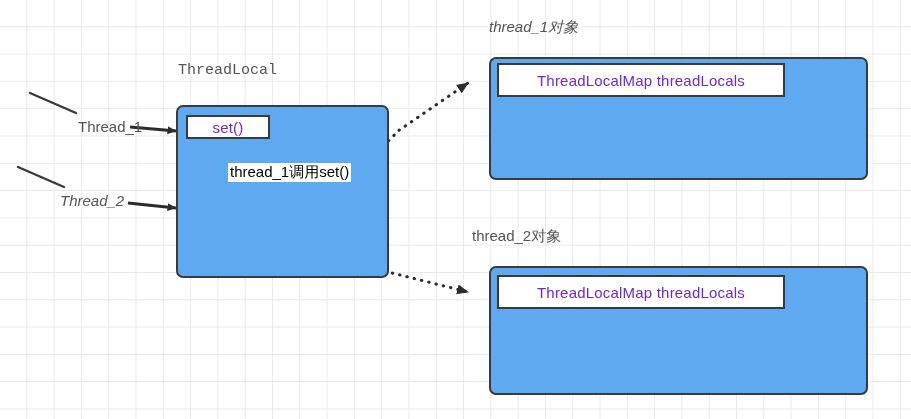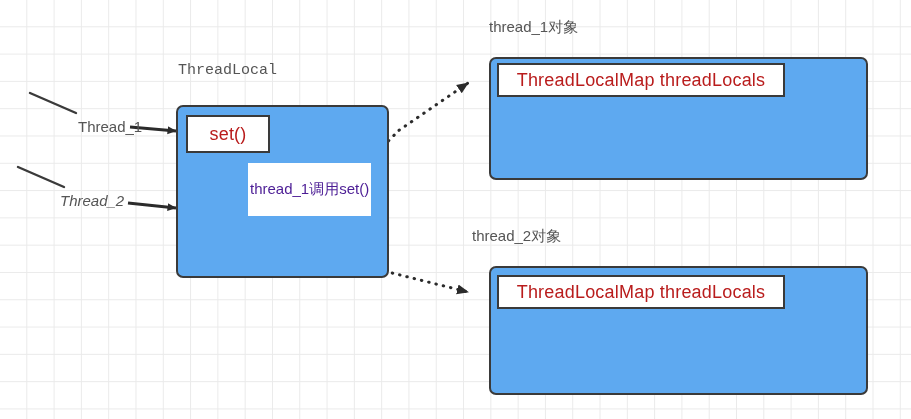--- a/index.html
+++ b/index.html
@@ -36,41 +36,40 @@
     box-sizing: border-box;
   }
   .box-white {
     position: absolute;
     background: #ffffff;
     border: 2.5px solid #3a3a3a;
     box-sizing: border-box;
     display: flex;
     align-items: center;
     justify-content: center;
-    color: #b91c1c;
-    font-size: 18px;
+    color: #6d28d9;
+    font-size: 15px;
     letter-spacing: 0.2px;
     white-space: nowrap;
   }
   .plain-label {
     position: absolute;
     color: #555555;
     font-size: 15px;
     white-space: nowrap;
     line-height: 1;
   }
   .edge-label {
     position: absolute;
-    color: #4c1d95;
+    color: #000000;
     font-size: 15px;
     background: #ffffff;
     white-space: nowrap;
     line-height: 1.25;
-    padding: 17px 2px;
-    margin-left: 20px;
+    padding: 0 2px;
   }
 </style>
 </head>
 <body>
 
 <div id="canvas">
 
   <svg class="svg-layer" viewBox="0 0 911 419">
     <defs>
       <marker id="arrowSolid" markerWidth="10" markerHeight="10" refX="8.5" refY="4" orient="auto" markerUnits="userSpaceOnUse">
@@ -91,30 +90,30 @@
 
     <path d="M 196 153 C 196 190, 230 203, 280 196 C 330 189, 372 160, 398 131 L 468 83" fill="none" stroke="#2b2b2b" stroke-width="3" stroke-linecap="round" stroke-dasharray="0.5 7" marker-end="url(#arrowDotted)"></path>
 
     <path d="M 178 206 C 240 215, 320 245, 380 270 L 468 292" fill="none" stroke="#2b2b2b" stroke-width="3" stroke-linecap="round" stroke-dasharray="0.5 7" marker-end="url(#arrowDotted)"></path>
   </svg>
 
   <div class="plain-label" style="left:178px; top:63px;font-family:Liberation Mono, monospace;">ThreadLocal</div>
 
   <div class="box-blue" style="left:176px; top:105px; width:213px; height:173px;"></div>
 
-  <div class="box-white" style="left:186px; top:115px; width:84px; height:38px;">set()</div>
+  <div class="box-white" style="left:186px; top:115px; width:84px; height:24px;">set()</div>
 
   <div class="plain-label" style="left:78px; top:119px;">Thread_1</div>
 
   <div class="plain-label" style="left:60px; top:193px;font-style:italic;">Thread_2</div>
 
   <div class="edge-label" style="left:228px; top:163px;">thread_1调用set()</div>
 
 
-  <div class="plain-label" style="left:489px; top:19px;">thread_1对象</div>
+  <div class="plain-label" style="left:489px; top:19px;font-style:italic;">thread_1对象</div>
 
   <div class="box-blue" style="left:489px; top:57px; width:379px; height:123px;"></div>
 
   <div class="box-white" style="left:497px; top:63px; width:288px; height:34px;">ThreadLocalMap  threadLocals</div>
 
   <div class="plain-label" style="left:472px; top:228px;">thread_2对象</div>
 
   <div class="box-blue" style="left:489px; top:266px; width:379px; height:129px;"></div>
 
   <div class="box-white" style="left:497px; top:275px; width:288px; height:34px;">ThreadLocalMap  threadLocals</div>

